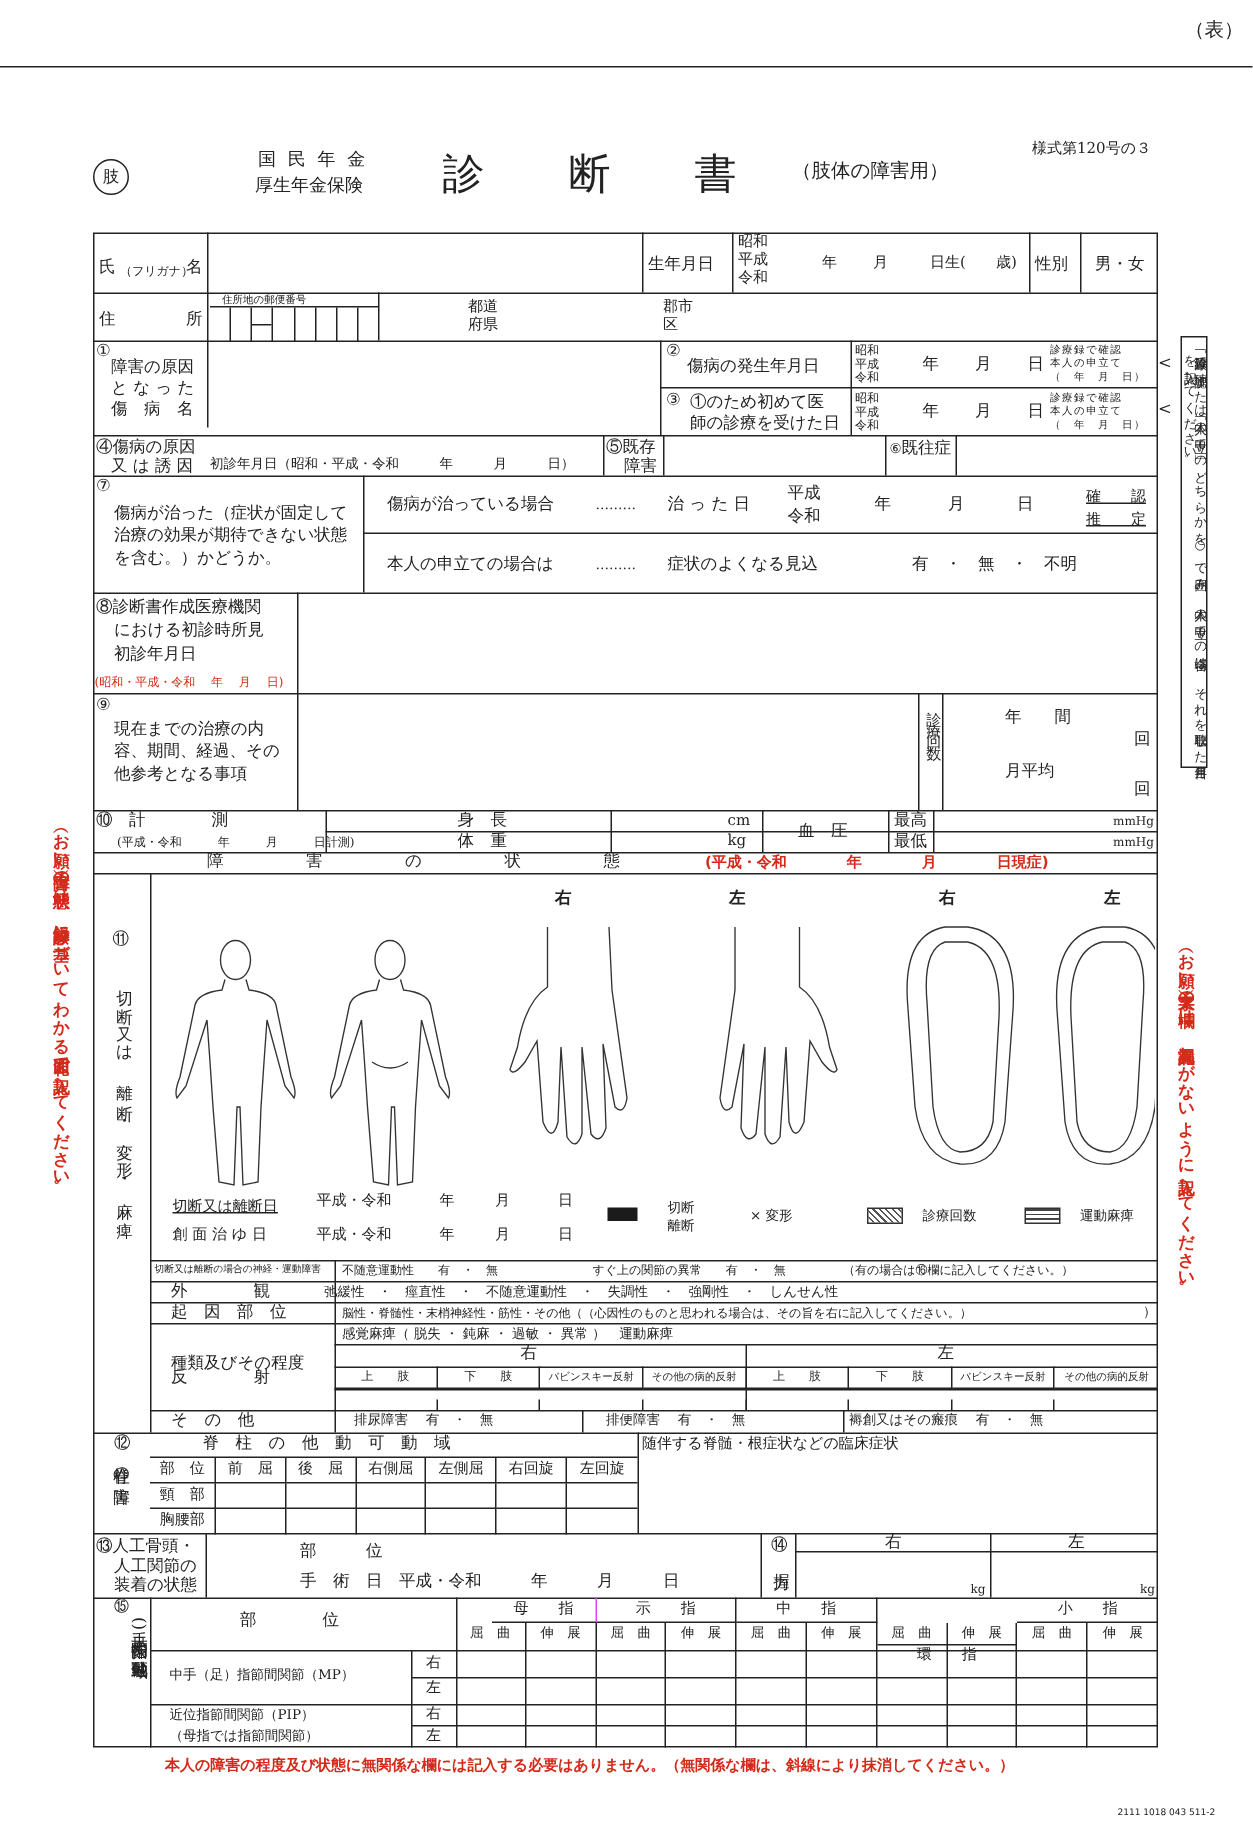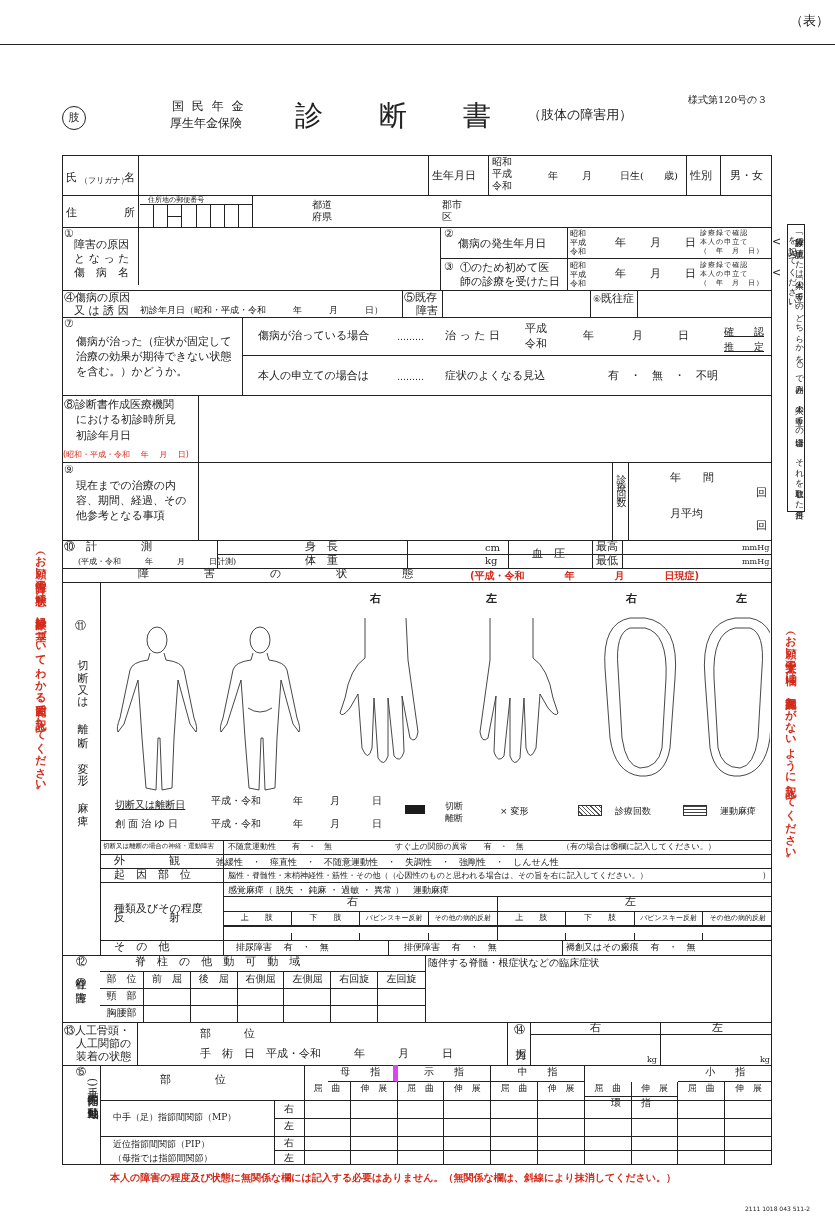--- a/index.html
+++ b/index.html
@@ -413,21 +413,21 @@
 <div class="t s9" style="left:113px;top:1137px;line-height:14px;">
     <div>近位指節間関節（PIP）</div>
     <div>（母指では指節間関節）</div>
   </div>
 <div class="t s10" style="left:284px;top:1103px;">右</div>
 <div class="t s10" style="left:284px;top:1120px;">左</div>
 <div class="t s10" style="left:284px;top:1137px;">右</div>
 <div class="t s10" style="left:284px;top:1152px;">左</div>
 
 <div class="abs" style="left:304px;top:1065px;width:468px;height:100px;display:grid;grid-template-columns:repeat(10,1fr);grid-template-rows:17px 18px 18px 18px 14px 15px;">
-  <div class="s10 center" style="grid-column:span 2;border-right:5px solid #d946ef;border-bottom:1px solid #222;margin-left:24px;">母　　指</div>
+  <div class="s10 center" style="grid-column:span 2;border-right:1px solid #d946ef;border-bottom:1px solid #222;margin-left:24px;">母　　指</div>
   <div class="s10 center" style="grid-column:span 2;border-right:1px solid #222;border-bottom:1px solid #222;">示　　指</div>
   <div class="s10 center" style="grid-column:span 2;border-right:1px solid #222;border-bottom:1px solid #222;">中　　指</div>
   <div class="s10 center" style="grid-column:span 2;border-right:1px solid #4c1d95;border-bottom:1px solid #222;margin-top:31px;">環　　指</div>
   <div class="s10 center" style="grid-column:span 2;border-bottom:1px solid #222;">小　　指</div>
   <div class="s9 center" style="border-right:1px solid #222;">屈　曲</div>
   <div class="s9 center" style="border-right:1px solid #222;">伸　展</div>
   <div class="s9 center" style="border-right:1px solid #222;">屈　曲</div>
   <div class="s9 center" style="border-right:1px solid #222;">伸　展</div>
   <div class="s9 center" style="border-right:1px solid #222;">屈　曲</div>
   <div class="s9 center" style="border-right:1px solid #222;">伸　展</div>

